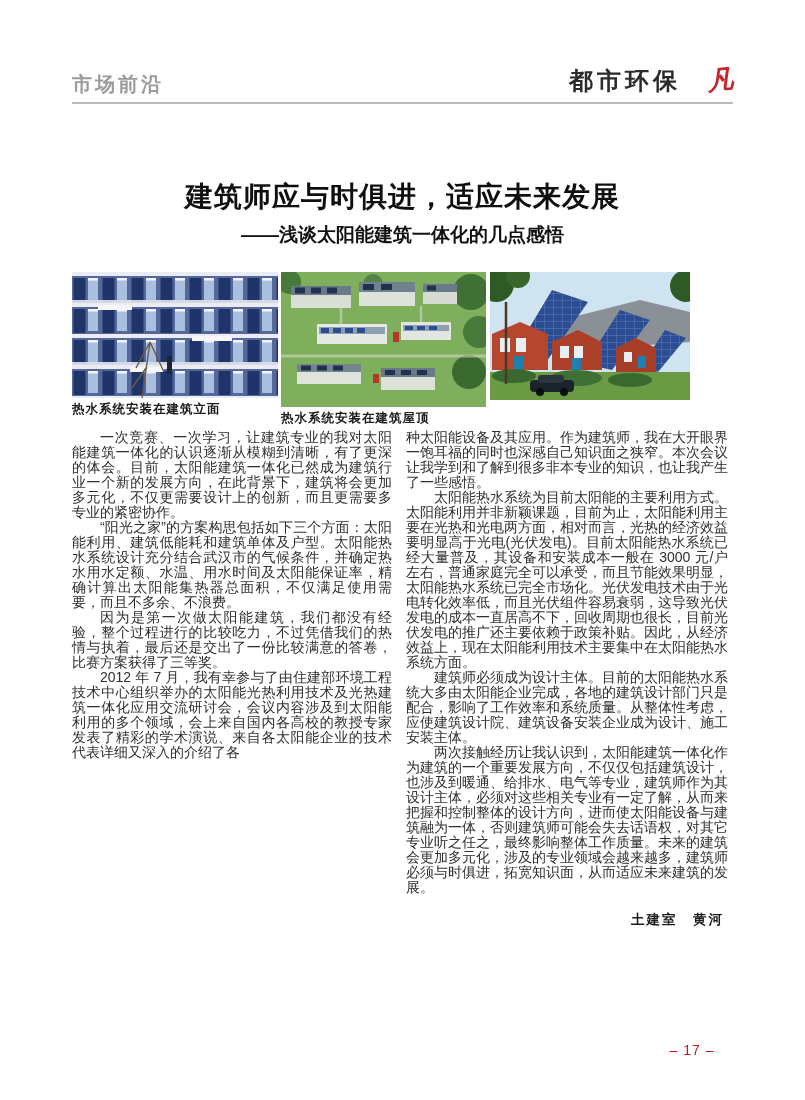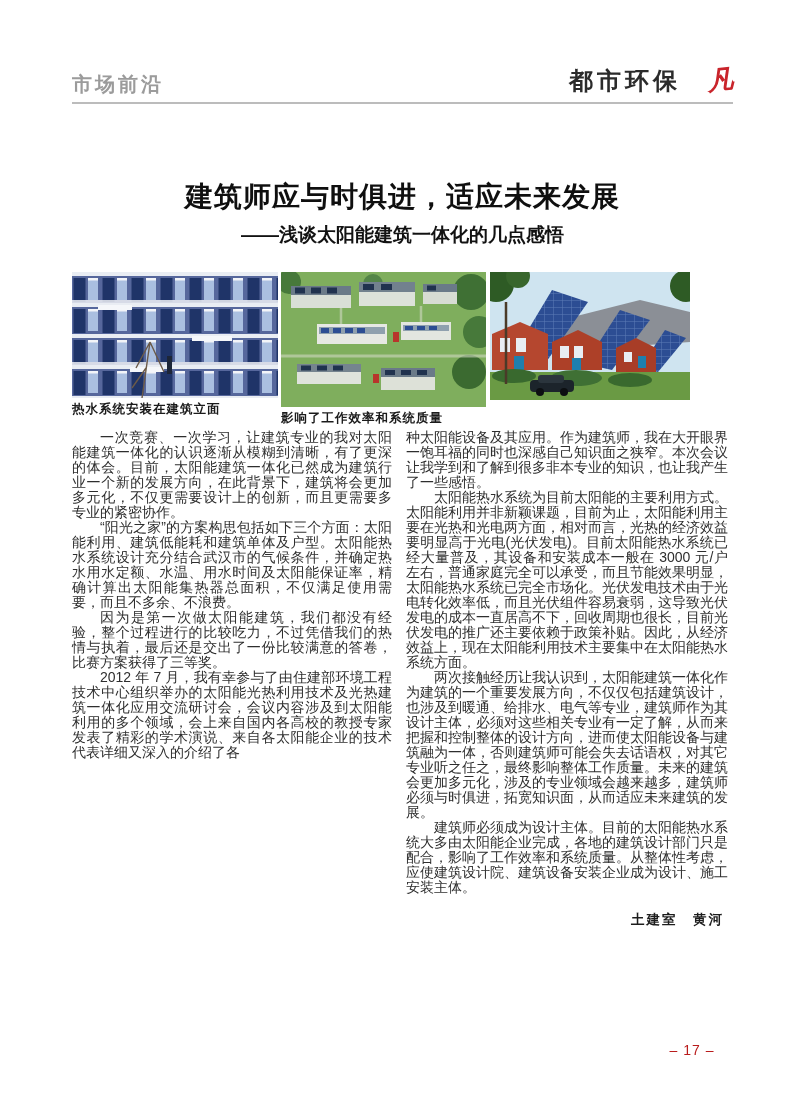--- a/index.html
+++ b/index.html
@@ -182,30 +182,30 @@
     <path d="M16 30 V112" stroke="#4a3a28" stroke-width="2.5"></path>
 
     <rect x="40" y="108" width="44" height="12" rx="4" fill="#1c242b"></rect>
     <rect x="48" y="103" width="26" height="8" rx="3" fill="#2b353d"></rect>
     <circle cx="50" cy="120" r="4" fill="#0c0f12"></circle>
     <circle cx="74" cy="120" r="4" fill="#0c0f12"></circle>
   </svg>
 </div>
 
 <div class="caption" id="caption1">热水系统安装在建筑立面</div>
-<div class="caption" id="caption2">影响了工作效率和系统质量</div>
+<div class="caption" id="caption2">热水系统安装在建筑屋顶</div>
 
 <div class="col col-left">
   <p class="indent">一次竞赛、一次学习，让建筑专业的我对太阳能建筑一体化的认识逐渐从模糊到清晰，有了更深的体会。目前，太阳能建筑一体化已然成为建筑行业一个新的发展方向，在此背景下，建筑将会更加多元化，不仅更需要设计上的创新，而且更需要多专业的紧密协作。</p>
   <p class="indent">“阳光之家”的方案构思包括如下三个方面：太阳能利用、建筑低能耗和建筑单体及户型。太阳能热水系统设计充分结合武汉市的气候条件，并确定热水用水定额、水温、用水时间及太阳能保证率，精确计算出太阳能集热器总面积，不仅满足使用需要，而且不多余、不浪费。</p>
   <p class="indent">因为是第一次做太阳能建筑，我们都没有经验，整个过程进行的比较吃力，不过凭借我们的热情与执着，最后还是交出了一份比较满意的答卷，比赛方案获得了三等奖。</p>
   <p class="indent">2012 年 7 月，我有幸参与了由住建部环境工程技术中心组织举办的太阳能光热利用技术及光热建筑一体化应用交流研讨会，会议内容涉及到太阳能利用的多个领域，会上来自国内各高校的教授专家发表了精彩的学术演说、来自各太阳能企业的技术代表详细又深入的介绍了各</p>
 </div>
 
 <div class="col col-right">
   <p>种太阳能设备及其应用。作为建筑师，我在大开眼界一饱耳福的同时也深感自己知识面之狭窄。本次会议让我学到和了解到很多非本专业的知识，也让我产生了一些感悟。</p>
   <p class="indent">太阳能热水系统为目前太阳能的主要利用方式。太阳能利用并非新颖课题，目前为止，太阳能利用主要在光热和光电两方面，相对而言，光热的经济效益要明显高于光电(光伏发电)。目前太阳能热水系统已经大量普及，其设备和安装成本一般在 3000 元/户左右，普通家庭完全可以承受，而且节能效果明显，太阳能热水系统已完全市场化。光伏发电技术由于光电转化效率低，而且光伏组件容易衰弱，这导致光伏发电的成本一直居高不下，回收周期也很长，目前光伏发电的推广还主要依赖于政策补贴。因此，从经济效益上，现在太阳能利用技术主要集中在太阳能热水系统方面。</p>
+  <p class="indent">建筑师必须成为设计主体。目前的太阳能热水系统大多由太阳能企业完成，各地的建筑设计部门只是配合，影响了工作效率和系统质量。从整体性考虑，应使建筑设计院、建筑设备安装企业成为设计、施工安装主体。</p>
   <p class="indent">两次接触经历让我认识到，太阳能建筑一体化作为建筑的一个重要发展方向，不仅仅包括建筑设计，也涉及到暖通、给排水、电气等专业，建筑师作为其设计主体，必须对这些相关专业有一定了解，从而来把握和控制整体的设计方向，进而使太阳能设备与建筑融为一体，否则建筑师可能会失去话语权，对其它专业听之任之，最终影响整体工作质量。未来的建筑会更加多元化，涉及的专业领域会越来越多，建筑师必须与时俱进，拓宽知识面，从而适应未来建筑的发展。</p>
-  <p class="indent">建筑师必须成为设计主体。目前的太阳能热水系统大多由太阳能企业完成，各地的建筑设计部门只是配合，影响了工作效率和系统质量。从整体性考虑，应使建筑设计院、建筑设备安装企业成为设计、施工安装主体。</p>
   <div class="byline">土建室　黄河</div>
 </div>
 
 <div class="page-number">– 17 –</div>
 
 </body></html>

